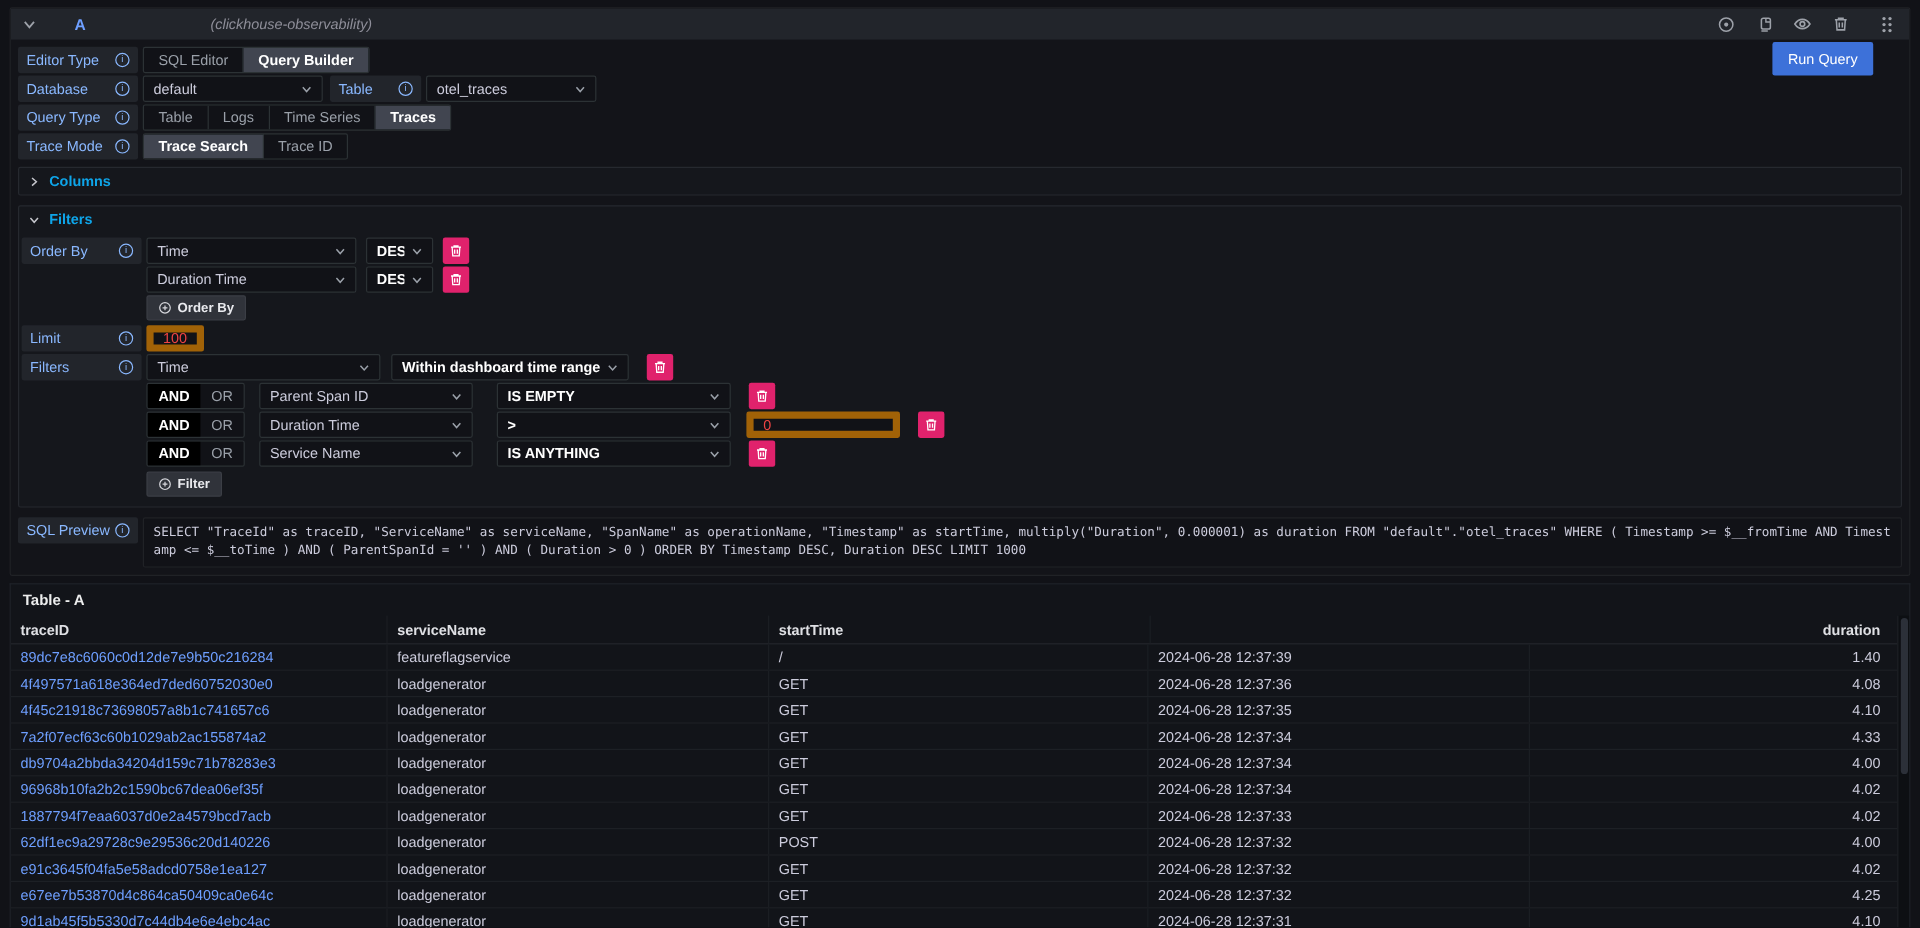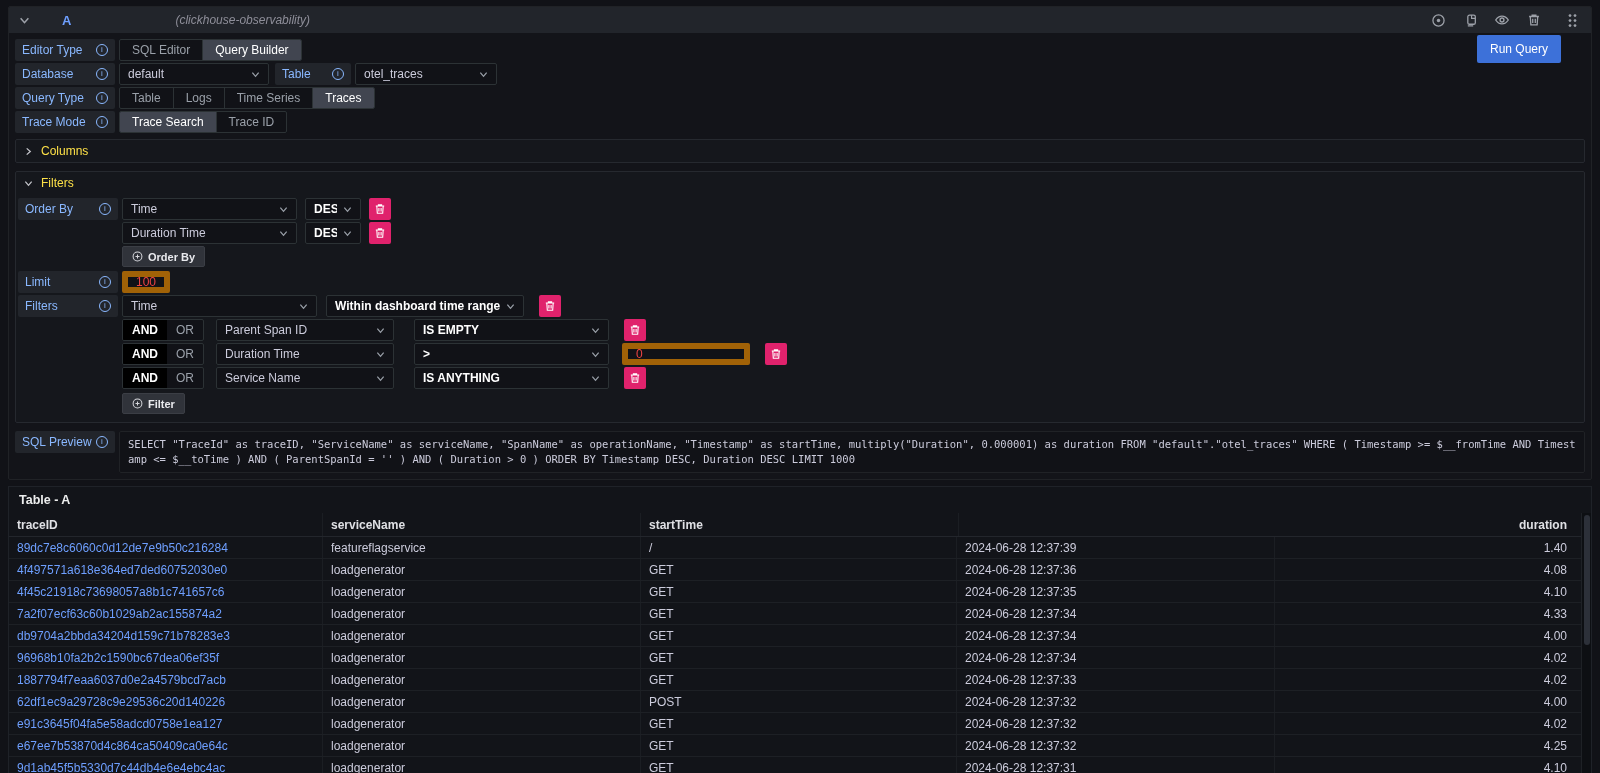--- a/index.html
+++ b/index.html
@@ -48,40 +48,40 @@
   .info-i::after { content:"i"; }
   .radio-group {
     display:flex; height:22px; border:1px solid #2c3235; border-radius:2px;
     background:#111217; overflow:hidden;
   }
   .radio-opt {
     padding:0 12px; display:flex; align-items:center; color:#9aa0a9;
     cursor:pointer; border-right:1px solid #2c3235; white-space:nowrap;
   }
   .radio-opt:last-child { border-right:none; }
-  .radio-opt.sel { background:#414550; color:#ffffff; font-weight:400; }
+  .radio-opt.sel { background:#414550; color:#ffffff; font-weight:700; }
   .select {
     height:22px; background:#111217; border:1px solid #2c3235; border-radius:2px;
     display:flex; align-items:center; justify-content:space-between;
     padding:0 8px; cursor:pointer; color:#ccccdc;
   }
   .select .val { white-space:nowrap; overflow:hidden; }
   .select .val.strong { color:#fff; font-weight:600; }
   .caret { flex:none; margin-left:6px; display:inline-flex; }
   .tinput {
     height:22px; background:#111217; border:6px solid #a16207; border-radius:2px;
     color:#ef4444; padding:0 8px; font-family:inherit; font-size:12px; width:100%;
   }
   .section-box {
     border:1px solid #26292f; border-radius:2px; margin:6px 0 8px 0;
     background:#15171c;
   }
   .section-head {
     height:22px; display:flex; align-items:center; gap:8px; padding:0 8px;
-    color:#fde047; font-weight:400; cursor:pointer;
+    color:#0ea5e9; font-weight:700; cursor:pointer;
   }
   .section-content { padding:4px 2px 8px 2px; }
   .trash-btn {
     width:22px; height:22px; background:#e0226c; border:none; border-radius:2px;
     display:inline-flex; align-items:center; justify-content:center; cursor:pointer;
     margin-left:8px; flex:none;
   }
   .ghost-btn {
     height:21px; background:#30333a; border:1px solid #3b3e45; border-radius:2px;
     color:#e9eaee; font-weight:600; font-size:11px; display:inline-flex;

